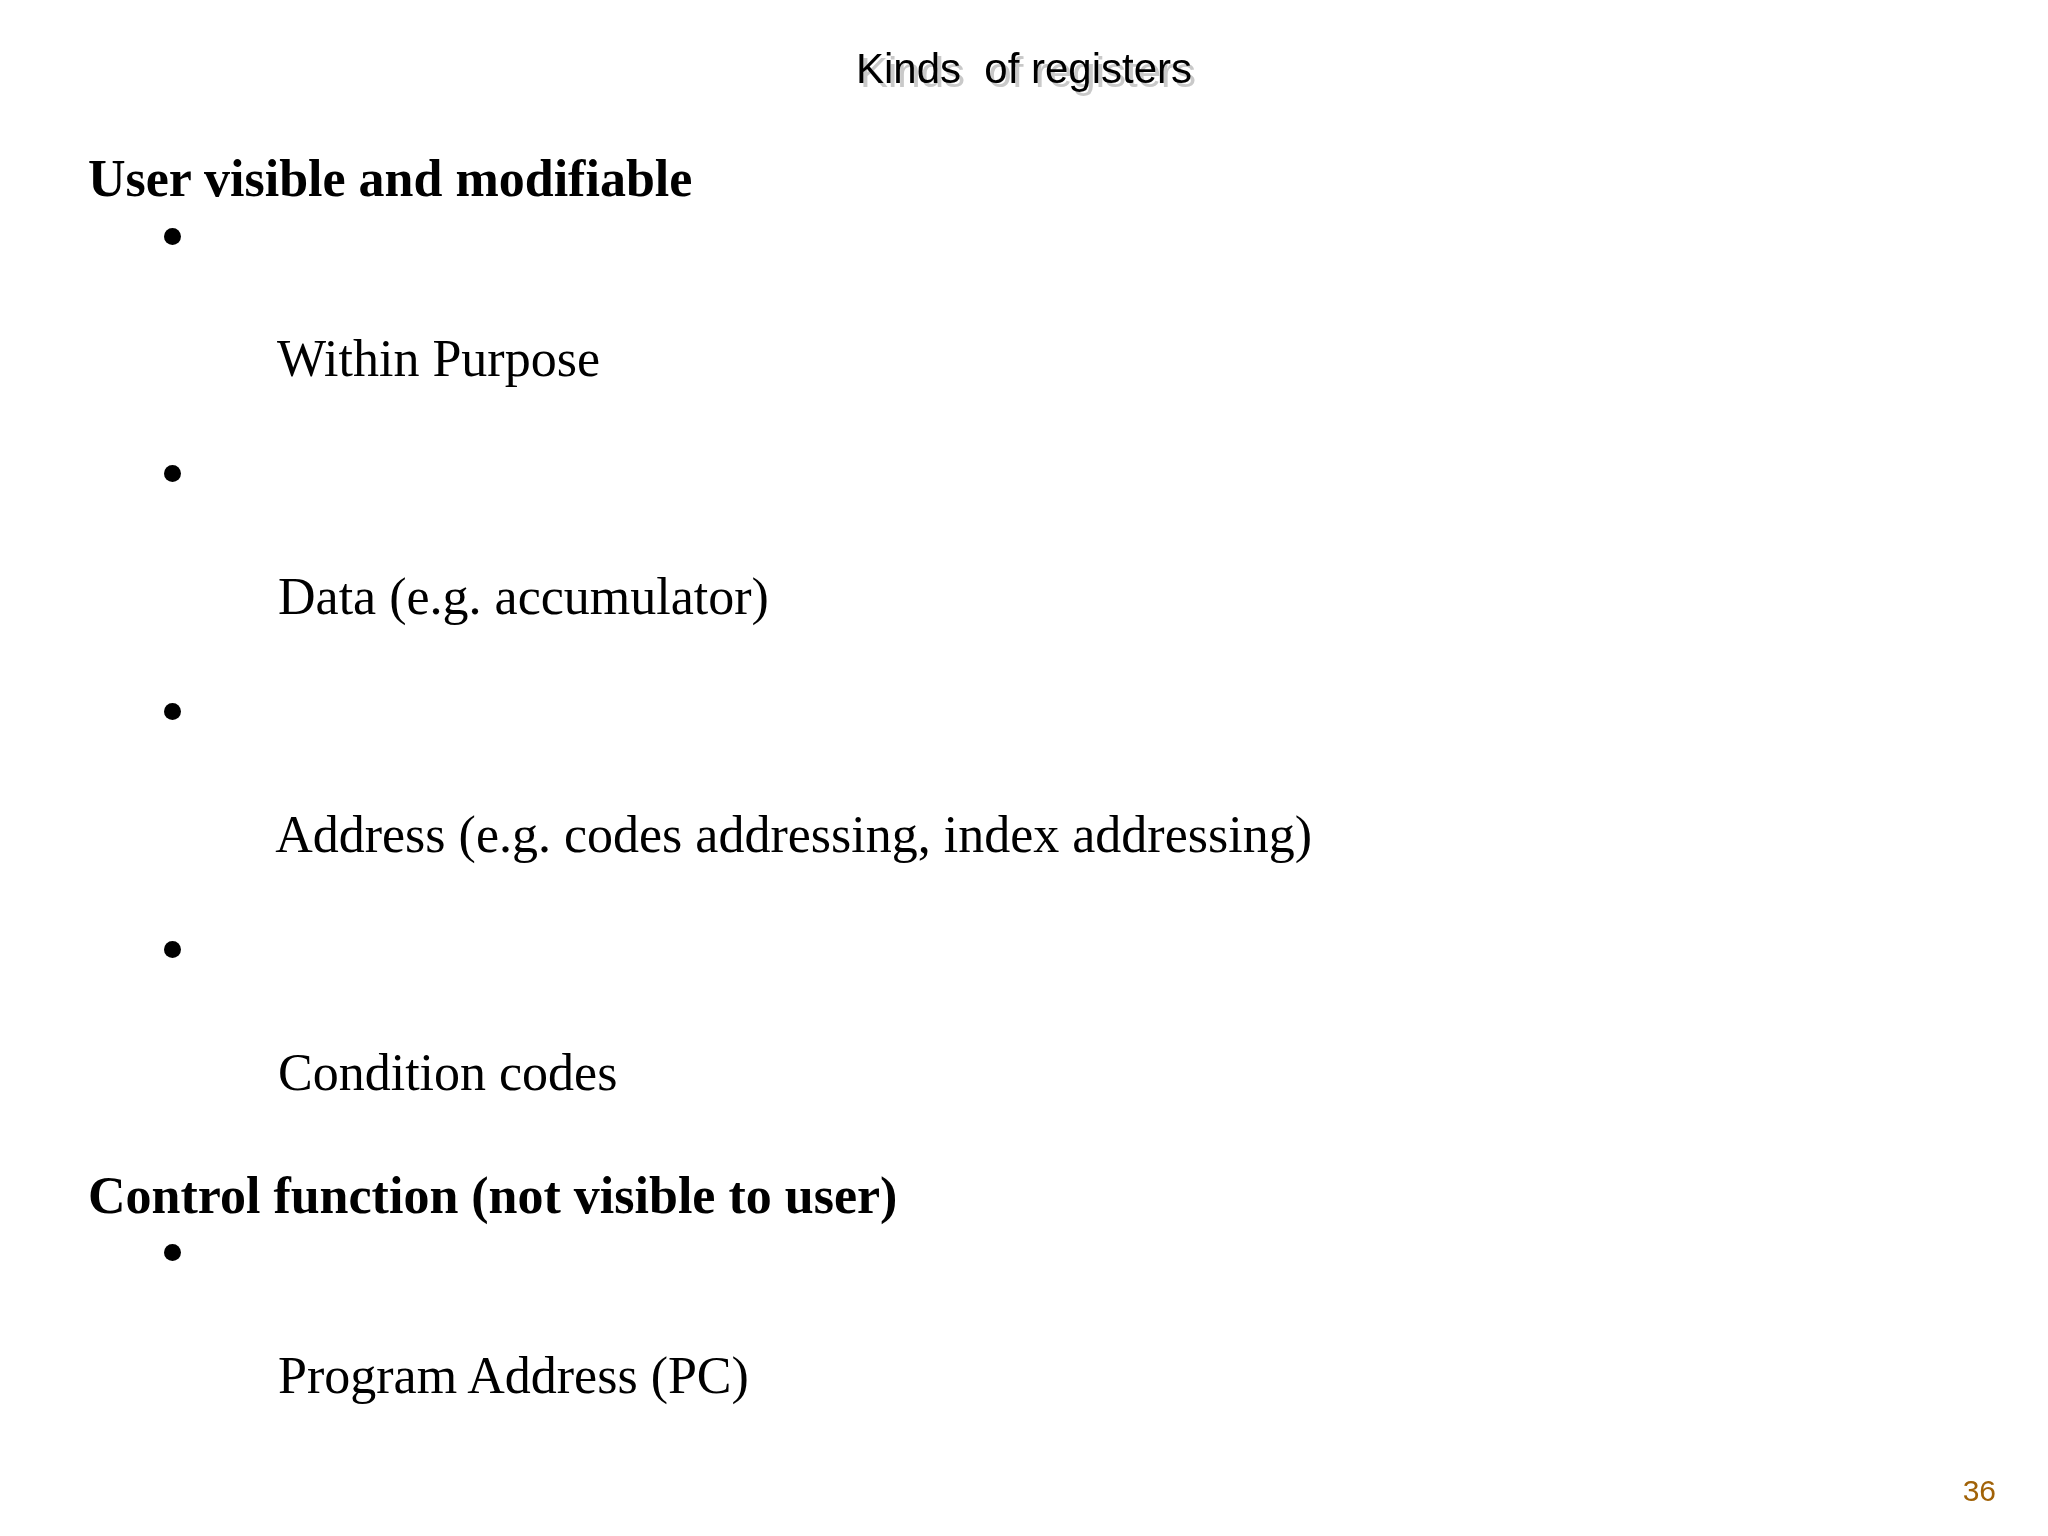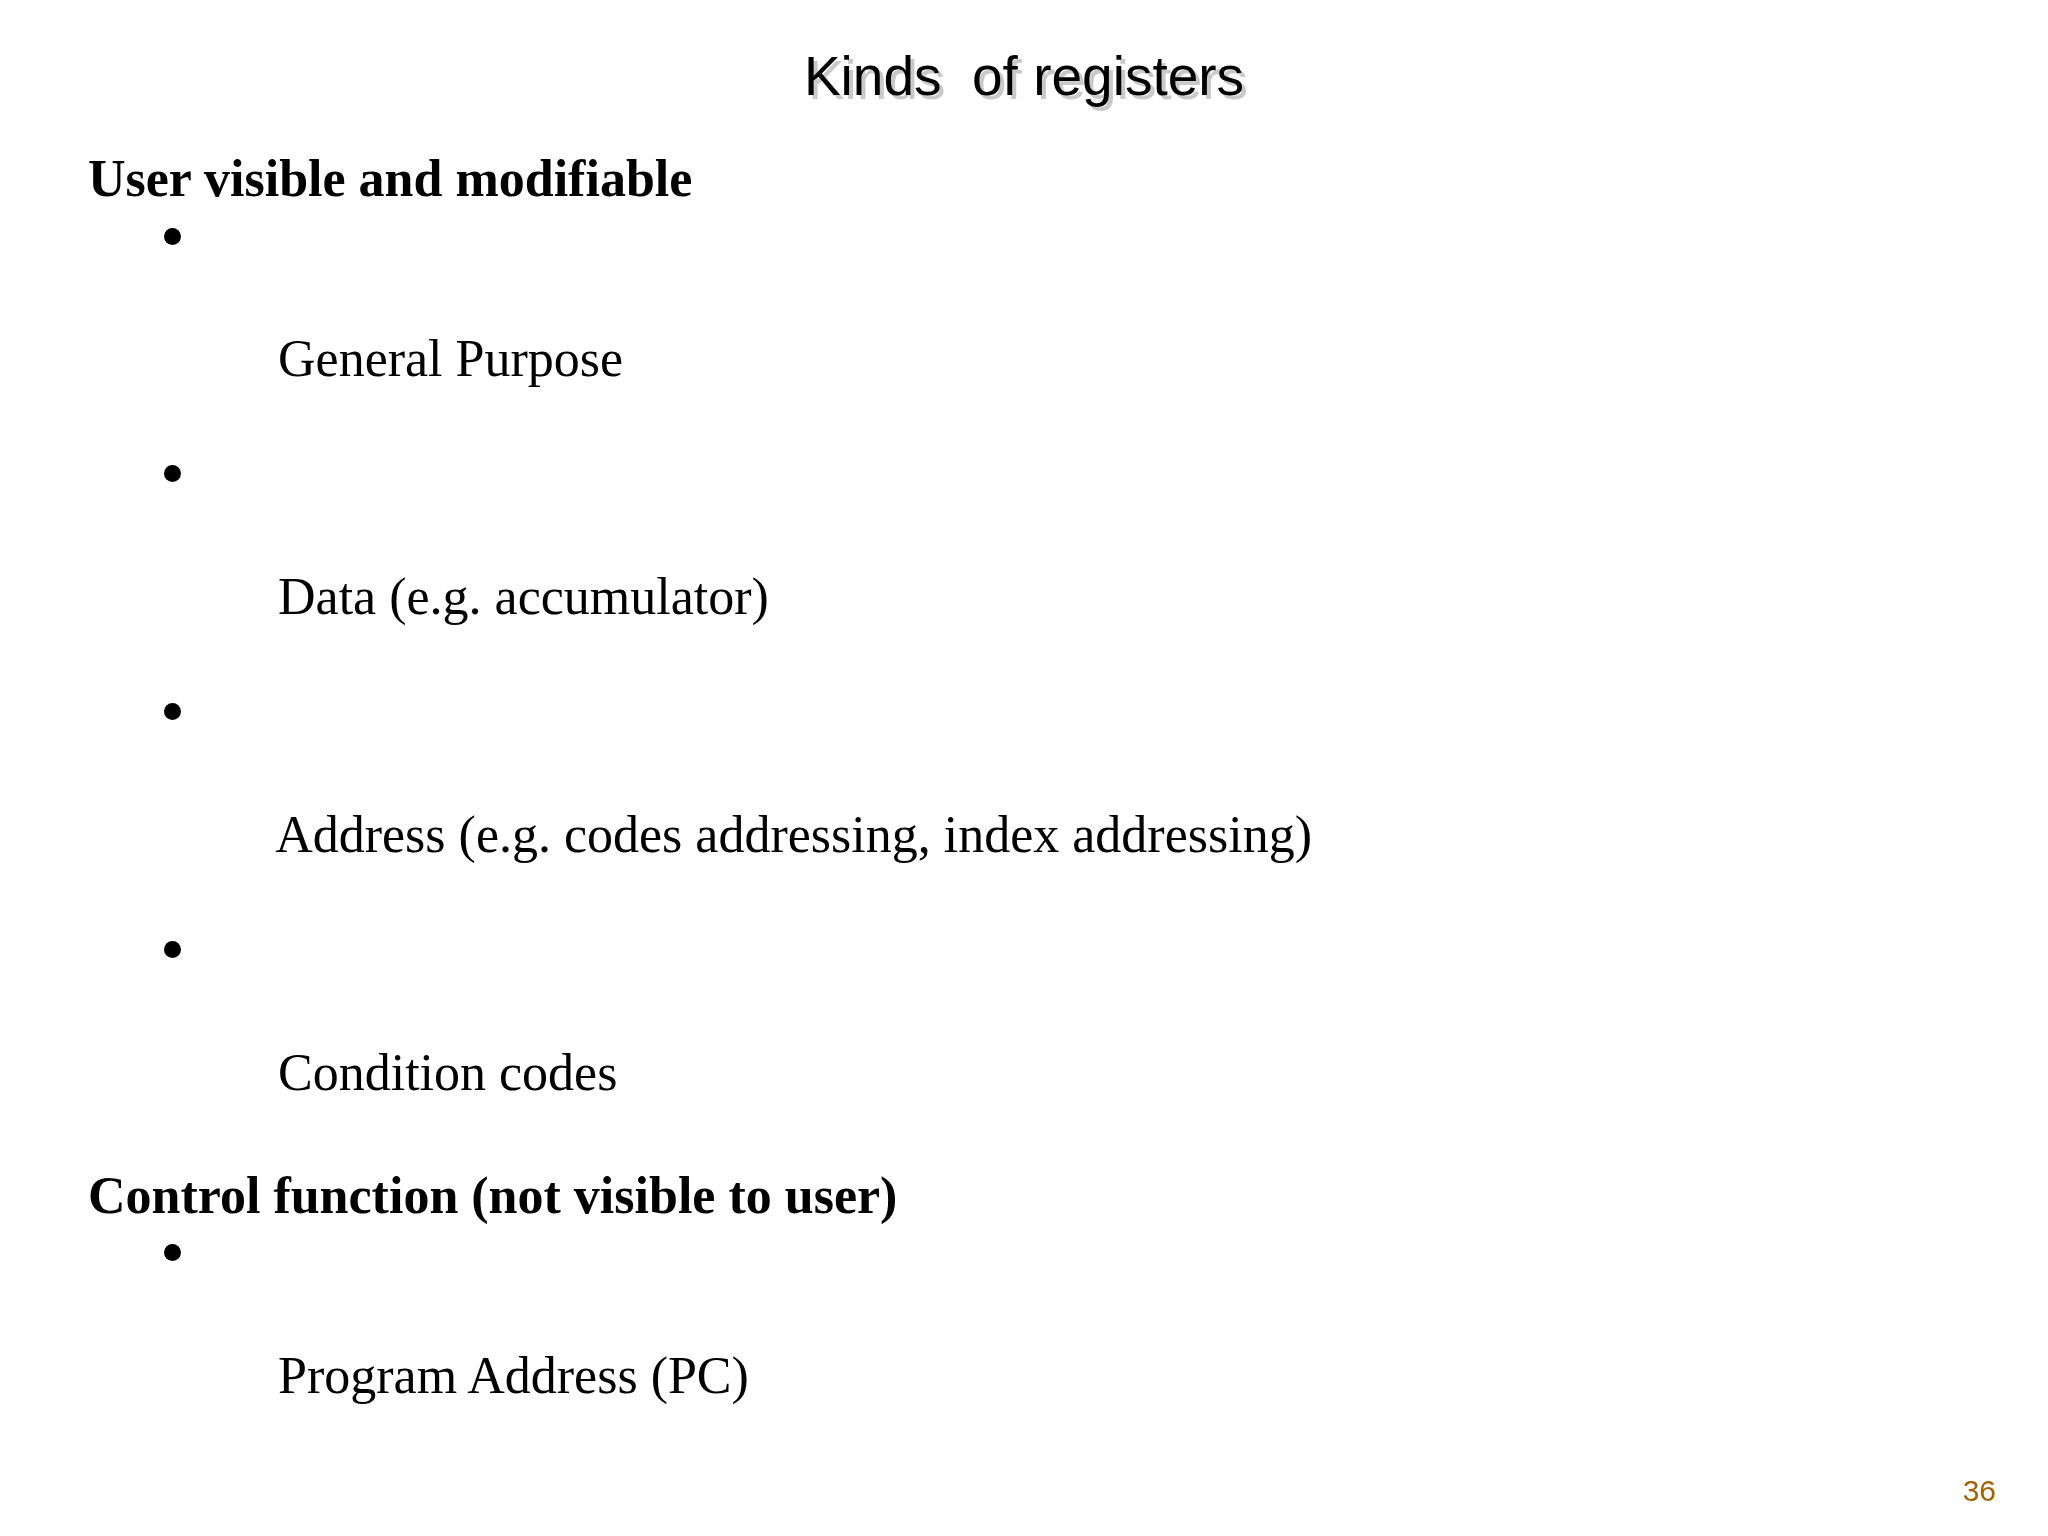--- a/index.html
+++ b/index.html
@@ -26,21 +26,21 @@
   }
 
   
   .slide-title {
     position: absolute;
     top: 48px;
     left: 0;
     width: 2048px;
     text-align: center;
     font-family: "Liberation Sans", "DejaVu Sans", sans-serif;
-    font-size: 55px;
+    font-size: 42px;
     font-weight: 400;
     line-height: 1.02;
     letter-spacing: 0px;
     color: #000000;
     text-shadow: 4px 4px 0px #c9c9c9;
     white-space: pre;
   }
 
   
   .body-block {
@@ -118,21 +118,21 @@
 
   <div class="slide-title">Kinds  of registers</div>
 
   <div class="body-block">
 
 
     <div class="head">User visible and modifiable</div>
 
     <p class="l2">
       <span class="dot2"></span>
-      <span>General Purpose</span>
+      <span>Within Purpose</span>
     </p>
     <p class="l2">
       <span class="dot2"></span>
       <span>Data (e.g. accumulator)</span>
     </p>
     <p class="l2">
       <span class="dot2"></span>
       <span>Address (e.g. codes addressing, index addressing)</span>
     </p>
     <p class="l2">

